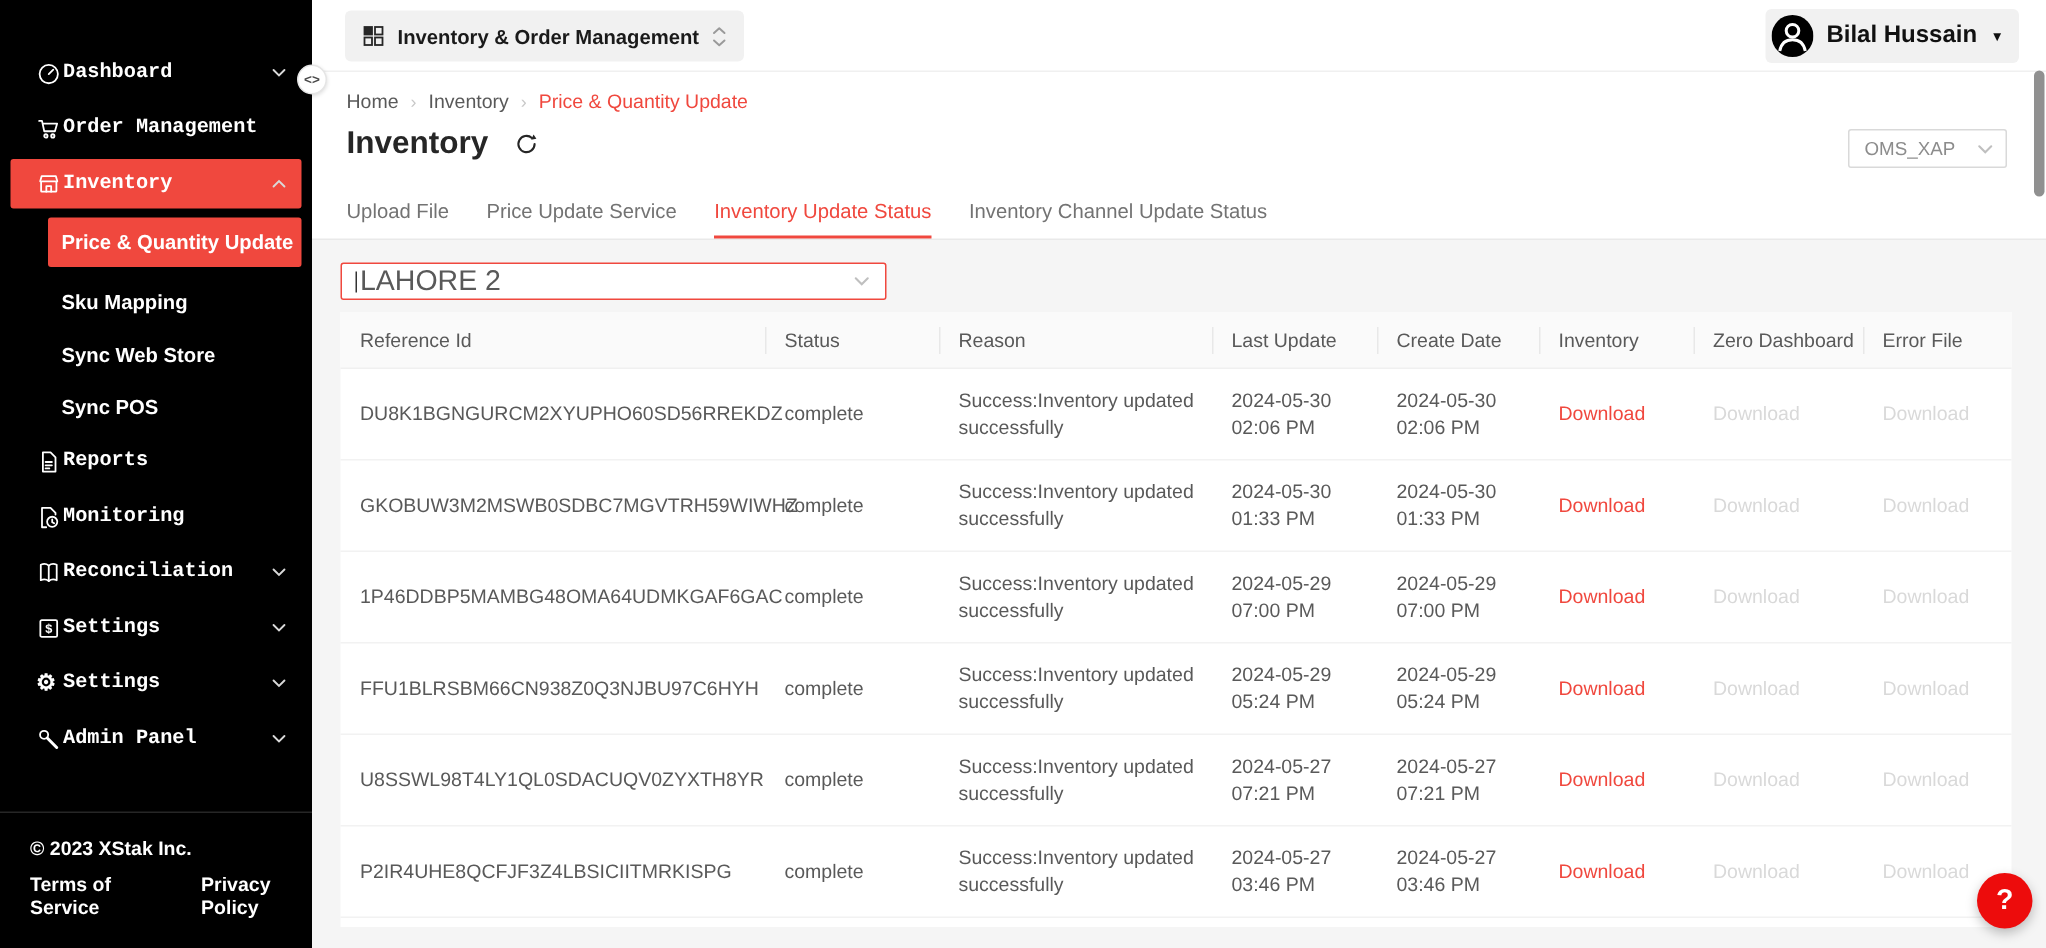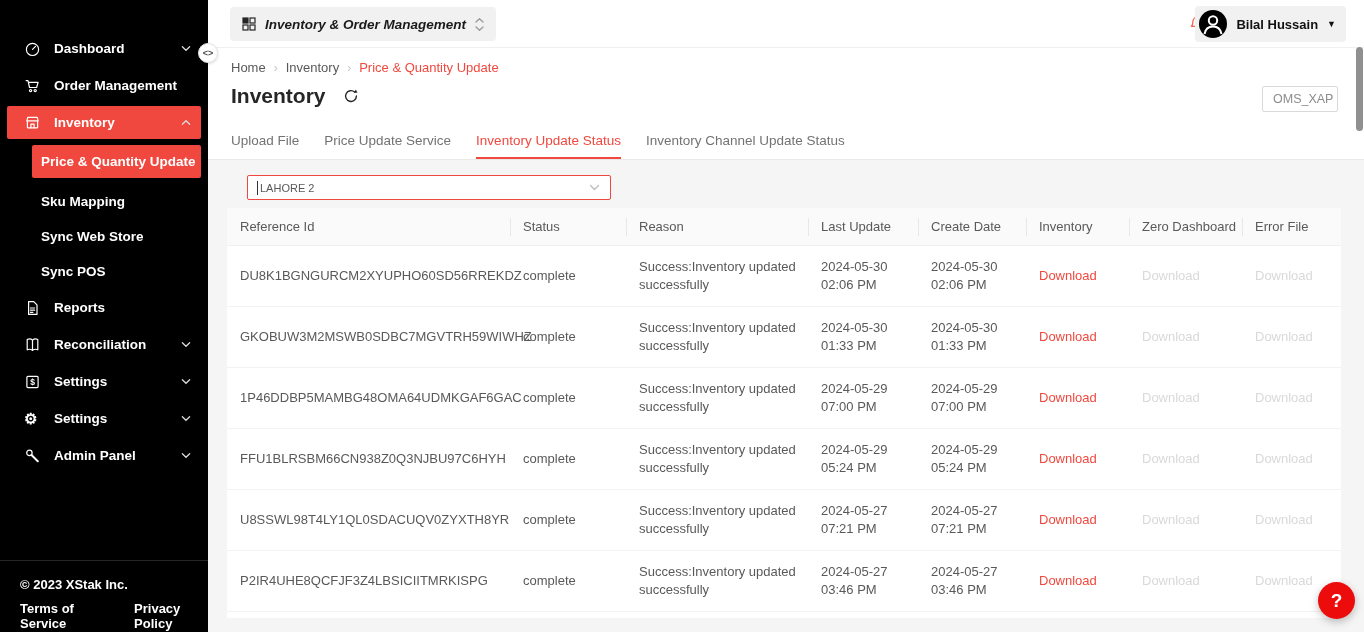--- a/index.html
+++ b/index.html
@@ -9,55 +9,55 @@
     font-family: "Liberation Sans", sans-serif;
     background: #f5f5f5; color: #262626;
   }
   
   .sidebar { position:absolute; left:0; top:0; width:208px; height:632px; background:#000; color:#fff; z-index:10; }
   .logo-row { display:flex; align-items:center; gap:9px; padding:13px 0 0 22px; }
   .logo-text { font-size:19px; font-weight:700; letter-spacing:.3px; }
   .menu { margin-top:30px; }
   .nav-item { display:flex; align-items:center; height:37px; padding:0 17px 0 24px; font-size:13.5px; font-weight:600; cursor:pointer; }
   .nav-item .icon { width:17px; display:flex; align-items:center; }
-  .nav-item .label { margin-left:13px; white-space:nowrap; }
+  .nav-item .label { margin-left:1px; white-space:nowrap;font-family:Liberation Mono, monospace; }
   .chev { margin-left:auto; color:#d9d9d9; display:flex; }
   .nav-item.active-red { background:#f0483e; margin:2px 7px; border-radius:2px; padding:0 10px 0 17px; height:33px; }
   .submenu-item { height:35px; display:flex; align-items:center; padding-left:41px; font-size:13.5px; font-weight:600; cursor:pointer; }
   .submenu-item.active-red { background:#f0483e; margin:6px 7px 6px 32px; padding-left:9px; border-radius:2px; height:33px; }
   .gear-glyph { font-size:15px; line-height:1; }
-  .sidebar-footer { position:absolute; left:0; right:0; bottom:0; border-top:1px solid #262626; padding:16px 0 1px 20px; }
+  .sidebar-footer { position:absolute; left:0; right:0; bottom:0; border-top:1px solid #262626; padding:16px 0 20px 20px; }
   .copyright { font-size:13px; font-weight:600; }
   .legal { margin-top:9px; display:flex; gap:27px; font-size:13px; font-weight:600; }
   .legal span { cursor:pointer; }
   
   .main { position:absolute; left:208px; top:0; right:0; bottom:0; }
   .topbar { position:absolute; top:0; left:0; right:0; height:48px; background:#fff; border-bottom:1px solid #f0f0f0; z-index:3; }
-  .app-switcher { position:absolute; left:22px; top:7px; height:34px; background:#f1f1f1; border:none; border-radius:4px; display:flex; align-items:center; gap:9px; padding:0 12px; font-size:13.5px; font-weight:700; color:#1a1a1a; cursor:pointer; font-family:inherit;font-style:italic; }
+  .app-switcher { position:absolute; left:22px; top:7px; height:34px; background:#f1f1f1; border:none; border-radius:4px; display:flex; align-items:center; gap:9px; padding:0 12px; font-size:13.5px; font-weight:700; color:#1a1a1a; cursor:pointer; font-family:inherit; }
   .bell { position:absolute; right:158px; top:15px; cursor:pointer; display:flex; }
   .user-pill { position:absolute; right:18px; top:6px; height:36px; background:#f1f1f1; border-radius:4px; display:flex; align-items:center; gap:9px; padding:0 10px 0 4px; cursor:pointer; }
-  .user-name { font-size:13px; font-weight:600; color:#111; }
+  .user-name { font-size:16px; font-weight:600; color:#111; }
   .user-caret { font-size:9px; color:#111; }
   .collapse-btn { position:absolute; left:-10px; top:43px; width:20px; height:20px; border-radius:50%; background:#fff; border:1px solid #e5e5e5; box-shadow:0 1px 3px rgba(0,0,0,.15); color:#4a4a4a; font-size:9px; font-weight:700; display:flex; align-items:center; justify-content:center; z-index:20; cursor:pointer; font-family:inherit; }
   
   .white-sec { position:absolute; top:48px; left:0; right:0; height:112px; background:#fff; border-bottom:1px solid #e9e9e9; }
   .breadcrumb { position:absolute; left:23px; top:12px; font-size:13px; color:#595959; display:flex; gap:8px; align-items:center; }
   .crumb { cursor:pointer; }
   .crumb-sep { color:#c8c8c8; font-size:12px; }
   .crumb-active { color:#f0483e; }
   .title-row { position:absolute; left:23px; top:36px; display:flex; align-items:center; gap:17px; }
   .page-title { font-size:21px; font-weight:700; color:#262626; }
   .refresh { display:flex; cursor:pointer; }
-  .env-select { position:absolute; right:26px; top:38px; width:76px; height:26px; border:1px solid #d9d9d9; border-radius:2px; background:#fff; display:flex; align-items:center; justify-content:space-between; padding:0 8px 0 10px; font-size:12.5px; color:#8c8c8c; cursor:pointer; }
+  .env-select { position:absolute; right:26px; top:38px; width:106px; height:26px; border:1px solid #d9d9d9; border-radius:2px; background:#fff; display:flex; align-items:center; justify-content:space-between; padding:0 8px 0 10px; font-size:12.5px; color:#8c8c8c; cursor:pointer; }
   .tabs { position:absolute; left:23px; bottom:0; display:flex; gap:25px; }
   .tab { font-size:13.5px; color:#737373; padding:10px 0 11px; cursor:pointer; white-space:nowrap; }
   .tab.active { color:#f0483e; border-bottom:2px solid #f0483e; padding-bottom:9px; font-weight:500; }
   
   .gray-sec { position:absolute; top:160px; left:0; right:0; bottom:0; background:#f5f5f5; }
-  .loc-select { position:absolute; left:19px; top:15px; width:364px; height:25px; background:#fff; border:1px solid #f0483e; border-radius:2px; display:flex; align-items:center; padding:0 10px 0 9px; font-size:11px; color:#595959; cursor:text;margin-left:20px; }
+  .loc-select { position:absolute; left:19px; top:15px; width:364px; height:25px; background:#fff; border:1px solid #f0483e; border-radius:2px; display:flex; align-items:center; padding:0 10px 0 9px; font-size:19px; color:#595959; cursor:text; }
   .caret-line { width:1px; height:14px; background:#333; margin-right:2px; }
   .loc-select .sel-chev { margin-left:auto; display:flex; }
   .table-card { position:absolute; left:19px; right:23px; top:48px; bottom:14px; background:#fff; }
   .t-header { display:flex; height:38px; align-items:center; background:#fafafa; border-bottom:1px solid #f0f0f0; }
   .th { font-size:13px; color:#595959; padding-left:13px; position:relative; white-space:nowrap; }
   .th:not(:first-child)::before { content:""; position:absolute; left:0; top:50%; transform:translateY(-50%); width:1px; height:18px; background:#e8e8e8; }
   .c1{width:283px}.c2{width:116px}.c3{width:182px}.c4{width:110px}.c5{width:108px}.c6{width:103px}.c7{width:113px}.c8{flex:1}
   .t-row { display:flex; align-items:center; height:61px; border-bottom:1px solid #f2f2f2; font-size:13px; color:#595959; }
   .td { padding-left:13px; line-height:18px; }
   .reason { padding-right:6px; }
@@ -133,20 +133,30 @@
     <div class="nav-item">
       <span class="icon">
         <svg class="sideicon" width="17" height="16" viewBox="0 0 16 16" fill="none" stroke="currentColor" stroke-width="1.2" stroke-linecap="round" stroke-linejoin="round">
             <path d="M4.1 1.6h5.1l3.3 3.3v9.5H4.1z"></path>
             <path d="M5.9 8h4.2M5.9 10.2h4.2M5.9 12.3h2.5"></path>
           </svg>
       </span>
       <span class="label">Reports</span>
     </div>
 
+    <div class="nav-item">
+      <span class="icon">
+        <svg class="sideicon" width="17" height="16" viewBox="0 0 16 16" fill="none" stroke="currentColor" stroke-width="1.2" stroke-linecap="round" stroke-linejoin="round">
+            <path d="M12.5 6V4.9L9.2 1.6H3.5v12.9h2.8"></path>
+            <circle cx="10.3" cy="10.9" r="3.4"></circle>
+            <path d="M10.3 9.2v1.9l1.3.8"></path>
+          </svg>
+      </span>
+      <span class="label">Monitoring</span>
+    </div>
 
     <div class="nav-item">
       <span class="icon">
         <svg class="sideicon" width="17" height="16" viewBox="0 0 16 16" fill="none" stroke="currentColor" stroke-width="1.2" stroke-linecap="round" stroke-linejoin="round">
             <path d="M8 3.1C6.6 1.9 4.3 1.8 2.7 2.5v10.3c1.6-.7 3.9-.6 5.3.6 1.4-1.2 3.7-1.3 5.3-.6V2.5C11.7 1.8 9.4 1.9 8 3.1z"></path>
             <path d="M8 3.1v10.3"></path>
           </svg>
       </span>
       <span class="label">Reconciliation</span>
       <span class="chev">

